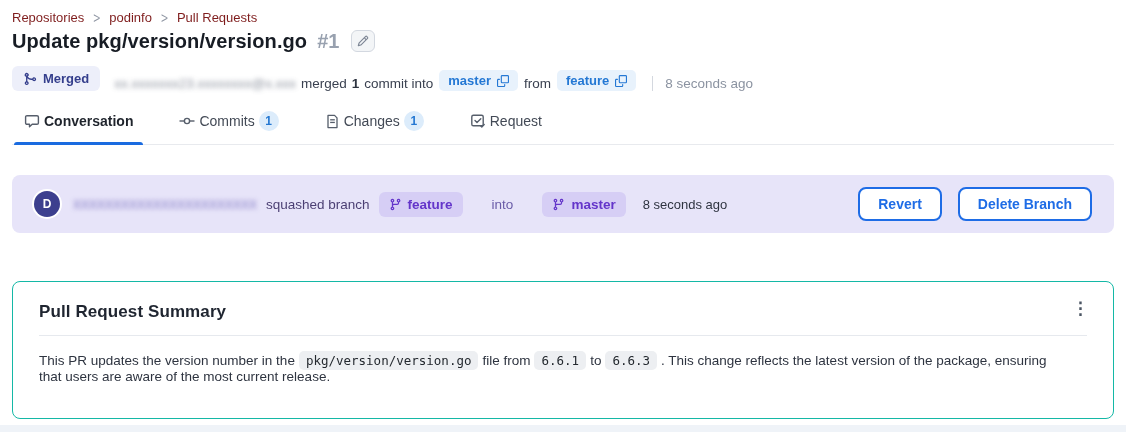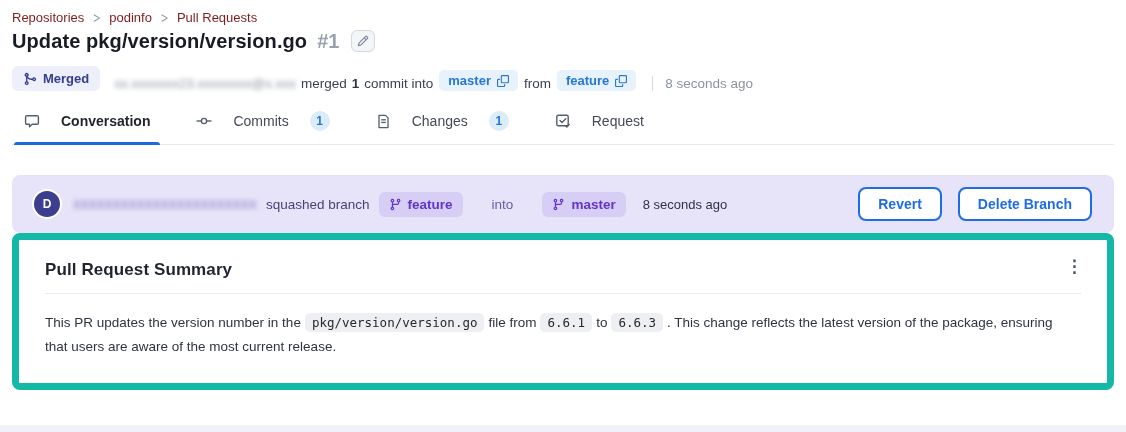--- a/index.html
+++ b/index.html
@@ -41,21 +41,21 @@
     display: inline-flex; align-items: center; gap: 6px;
     background: #e8f2fc; color: #2478d4; font-weight: bold; font-size: 13px;
     padding: 3px 9px; border-radius: 5px; margin: 0 6px; cursor: pointer;
   }
   .vdiv { width: 1px; height: 15px; background: #d4d8df; margin: 0 12px 0 10px; }
   .time-gray { color: #8b93a1; }
 
   
   .tabs { display: flex; gap: 26px; margin-top: 18px; border-bottom: 1px solid #e8eaee; padding-left: 2px; }
   .tab {
-    display: flex; align-items: center; gap: 21px; font-size: 14px; color: #434a56;
+    display: flex; align-items: center; gap: 4px; font-size: 14px; color: #434a56;
     padding: 2px 10px 13px 10px; cursor: pointer; position: relative;
   }
   .tab .ticon { color: #565e6b; display: inline-flex; }
   .tab.active { color: #1f242c; font-weight: bold; }
   .tab.active::after {
     content: ""; position: absolute; left: 0; right: 0; bottom: -1px; height: 3px;
     background: #1a6be0; border-radius: 3px 3px 0 0;
   }
   .count-badge {
     min-width: 20px; height: 20px; border-radius: 50%; background: #dcecfb; color: #2477d2;
@@ -83,31 +83,31 @@
   .banner-time { color: #2e3340; font-size: 13px; margin-left: 8px; }
   .banner-actions { margin-left: auto; display: flex; gap: 16px; }
   .btn-outline {
     background: #ffffff; border: 2px solid #1e6ce6; color: #1e6ce6; font-weight: bold;
     font-size: 14px; font-family: "Liberation Sans", sans-serif;
     border-radius: 8px; padding: 7px 18px; cursor: pointer; line-height: 16px;
   }
 
   
   .card {
-    background: #ffffff; border: 7px solid #14b8a6; border-radius: 8px;
+    margin-top: 48px; background: #ffffff; border: 1px solid #14b8a6; border-radius: 8px;
     padding: 20px 26px 24px 26px; min-height: 138px;
   }
   .card-head { display: flex; align-items: flex-start; }
   .card-head h2 { font-size: 17px; font-weight: bold; color: #1f2530; letter-spacing: .1px; }
   .kebab {
     margin-left: auto; color: #4b5563; font-size: 17px; font-weight: bold; line-height: 14px;
     cursor: pointer; padding: 2px 6px; margin-right: -8px; margin-top: -2px; letter-spacing: 0;
   }
   .card hr { border: none; border-top: 1px solid #e6e9ee; margin: 13px 0 0 0; }
-  .card-body { margin-top: 17px; font-size: 13.5px; line-height: 24px; color: #2e3440; max-width: 1030px; }
+  .card-body { margin-top: 17px; font-size: 13.5px; line-height: 16px; color: #2e3440; max-width: 1030px; }
   .card-body code {
     font-family: "DejaVu Sans Mono", monospace; font-size: 12.5px;
     background: #edeff2; color: #24292f; padding: 2px 7px; border-radius: 5px; margin: 0 4px;
     white-space: nowrap;
   }
 
   .bottom-strip { position: absolute; left: 0; right: 0; bottom: 0; height: 7px; background: #eff3f8; }
 
   svg { display: block; }
 </style>

